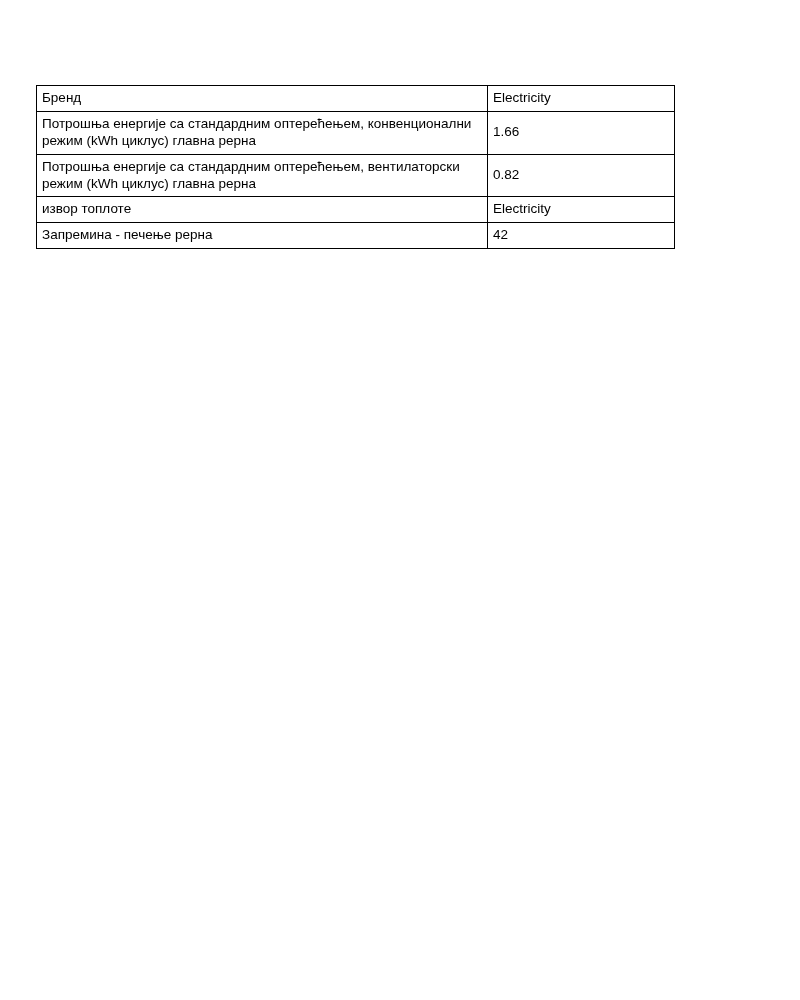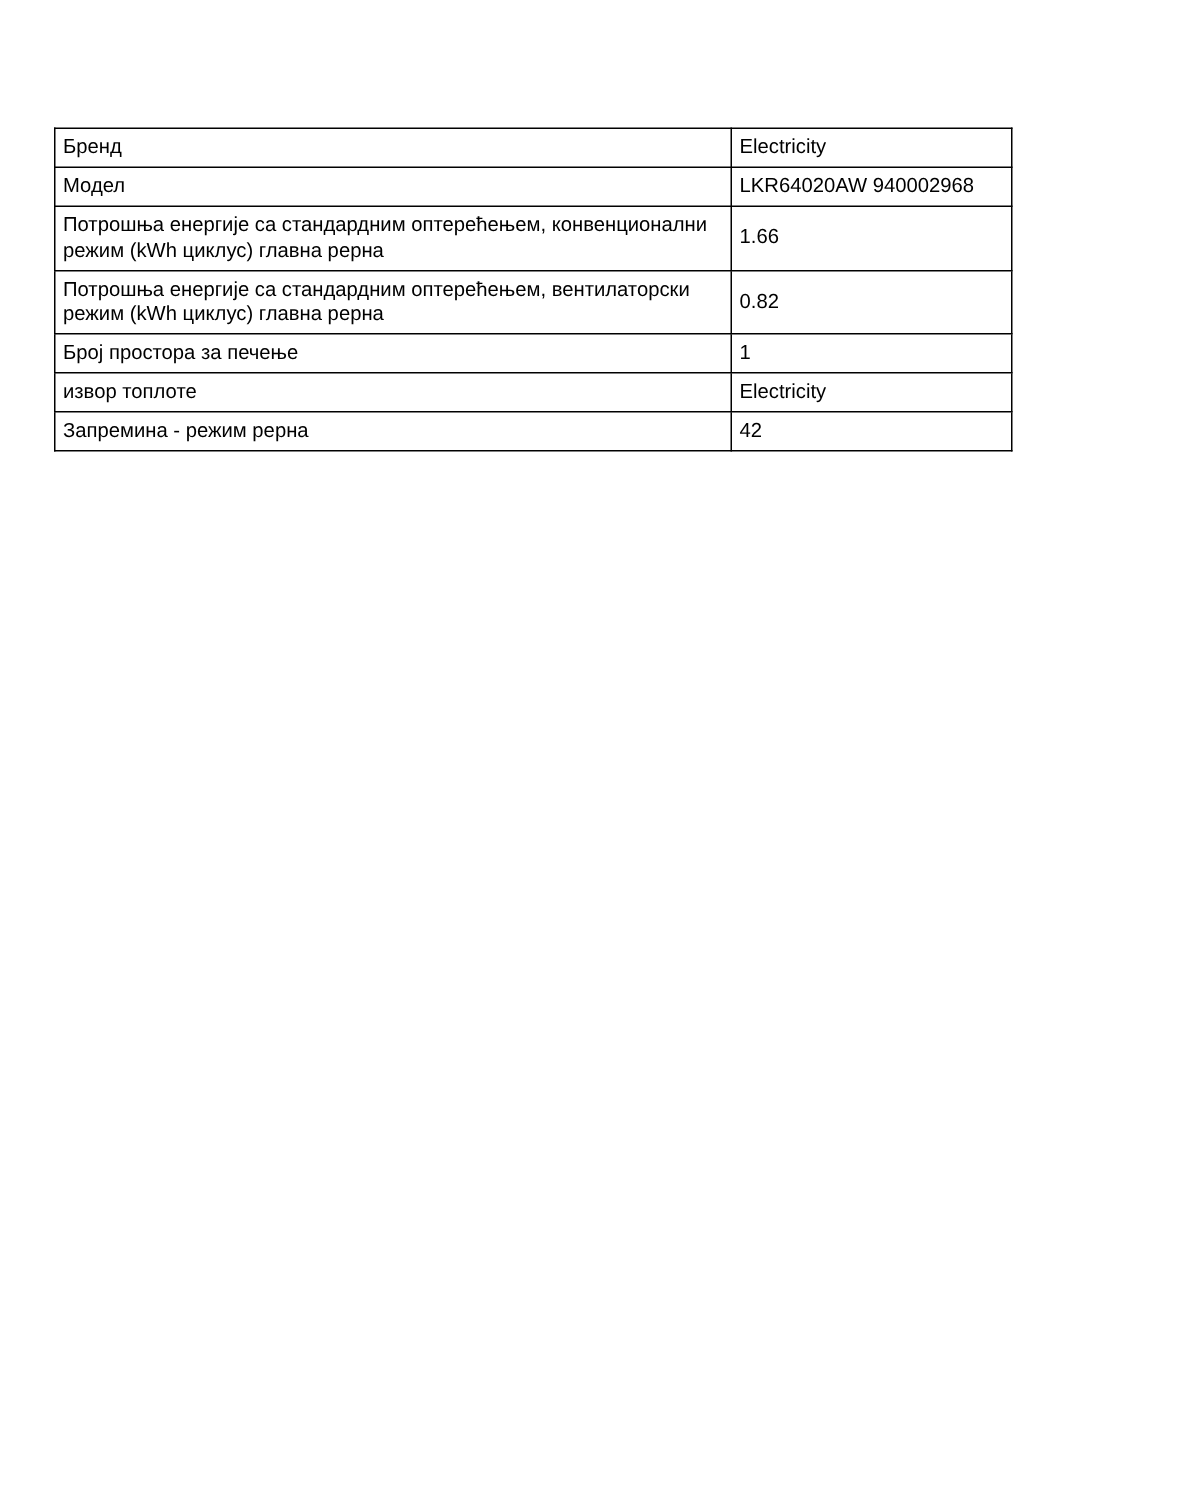--- a/index.html
+++ b/index.html
@@ -44,46 +44,38 @@
 <body>
 
 <div class="page">
   <table class="spec-table">
     <tbody id="spec-tbody">
   <tr>
     <td class="label-cell">Бренд</td>
     <td class="value-cell">Electricity</td>
   </tr>
 
-  <tr>
-    <td class="label-cell">Модел</td>
-    <td class="value-cell">LKR64020AW 940002968</td>
-  </tr>
 
 
 
   <tr>
     <td class="label-cell">Потрошња енергије са стандардним оптерећењем, конвенционални режим (kWh циклус) главна рерна</td>
     <td class="value-cell">1.66</td>
   </tr>
 
   <tr>
     <td class="label-cell">Потрошња енергије са стандардним оптерећењем, вентилаторски режим (kWh циклус) главна рерна</td>
     <td class="value-cell">0.82</td>
   </tr>
 
-  <tr>
-    <td class="label-cell">Број простора за печење</td>
-    <td class="value-cell">1</td>
-  </tr>
 
   <tr>
     <td class="label-cell">извор топлоте</td>
     <td class="value-cell">Electricity</td>
   </tr>
 
   <tr>
-    <td class="label-cell">Запремина - режим рерна</td>
+    <td class="label-cell">Запремина - печење рерна</td>
     <td class="value-cell">42</td>
   </tr>
 </tbody>
   </table>
 </div>
 
 </body></html>

